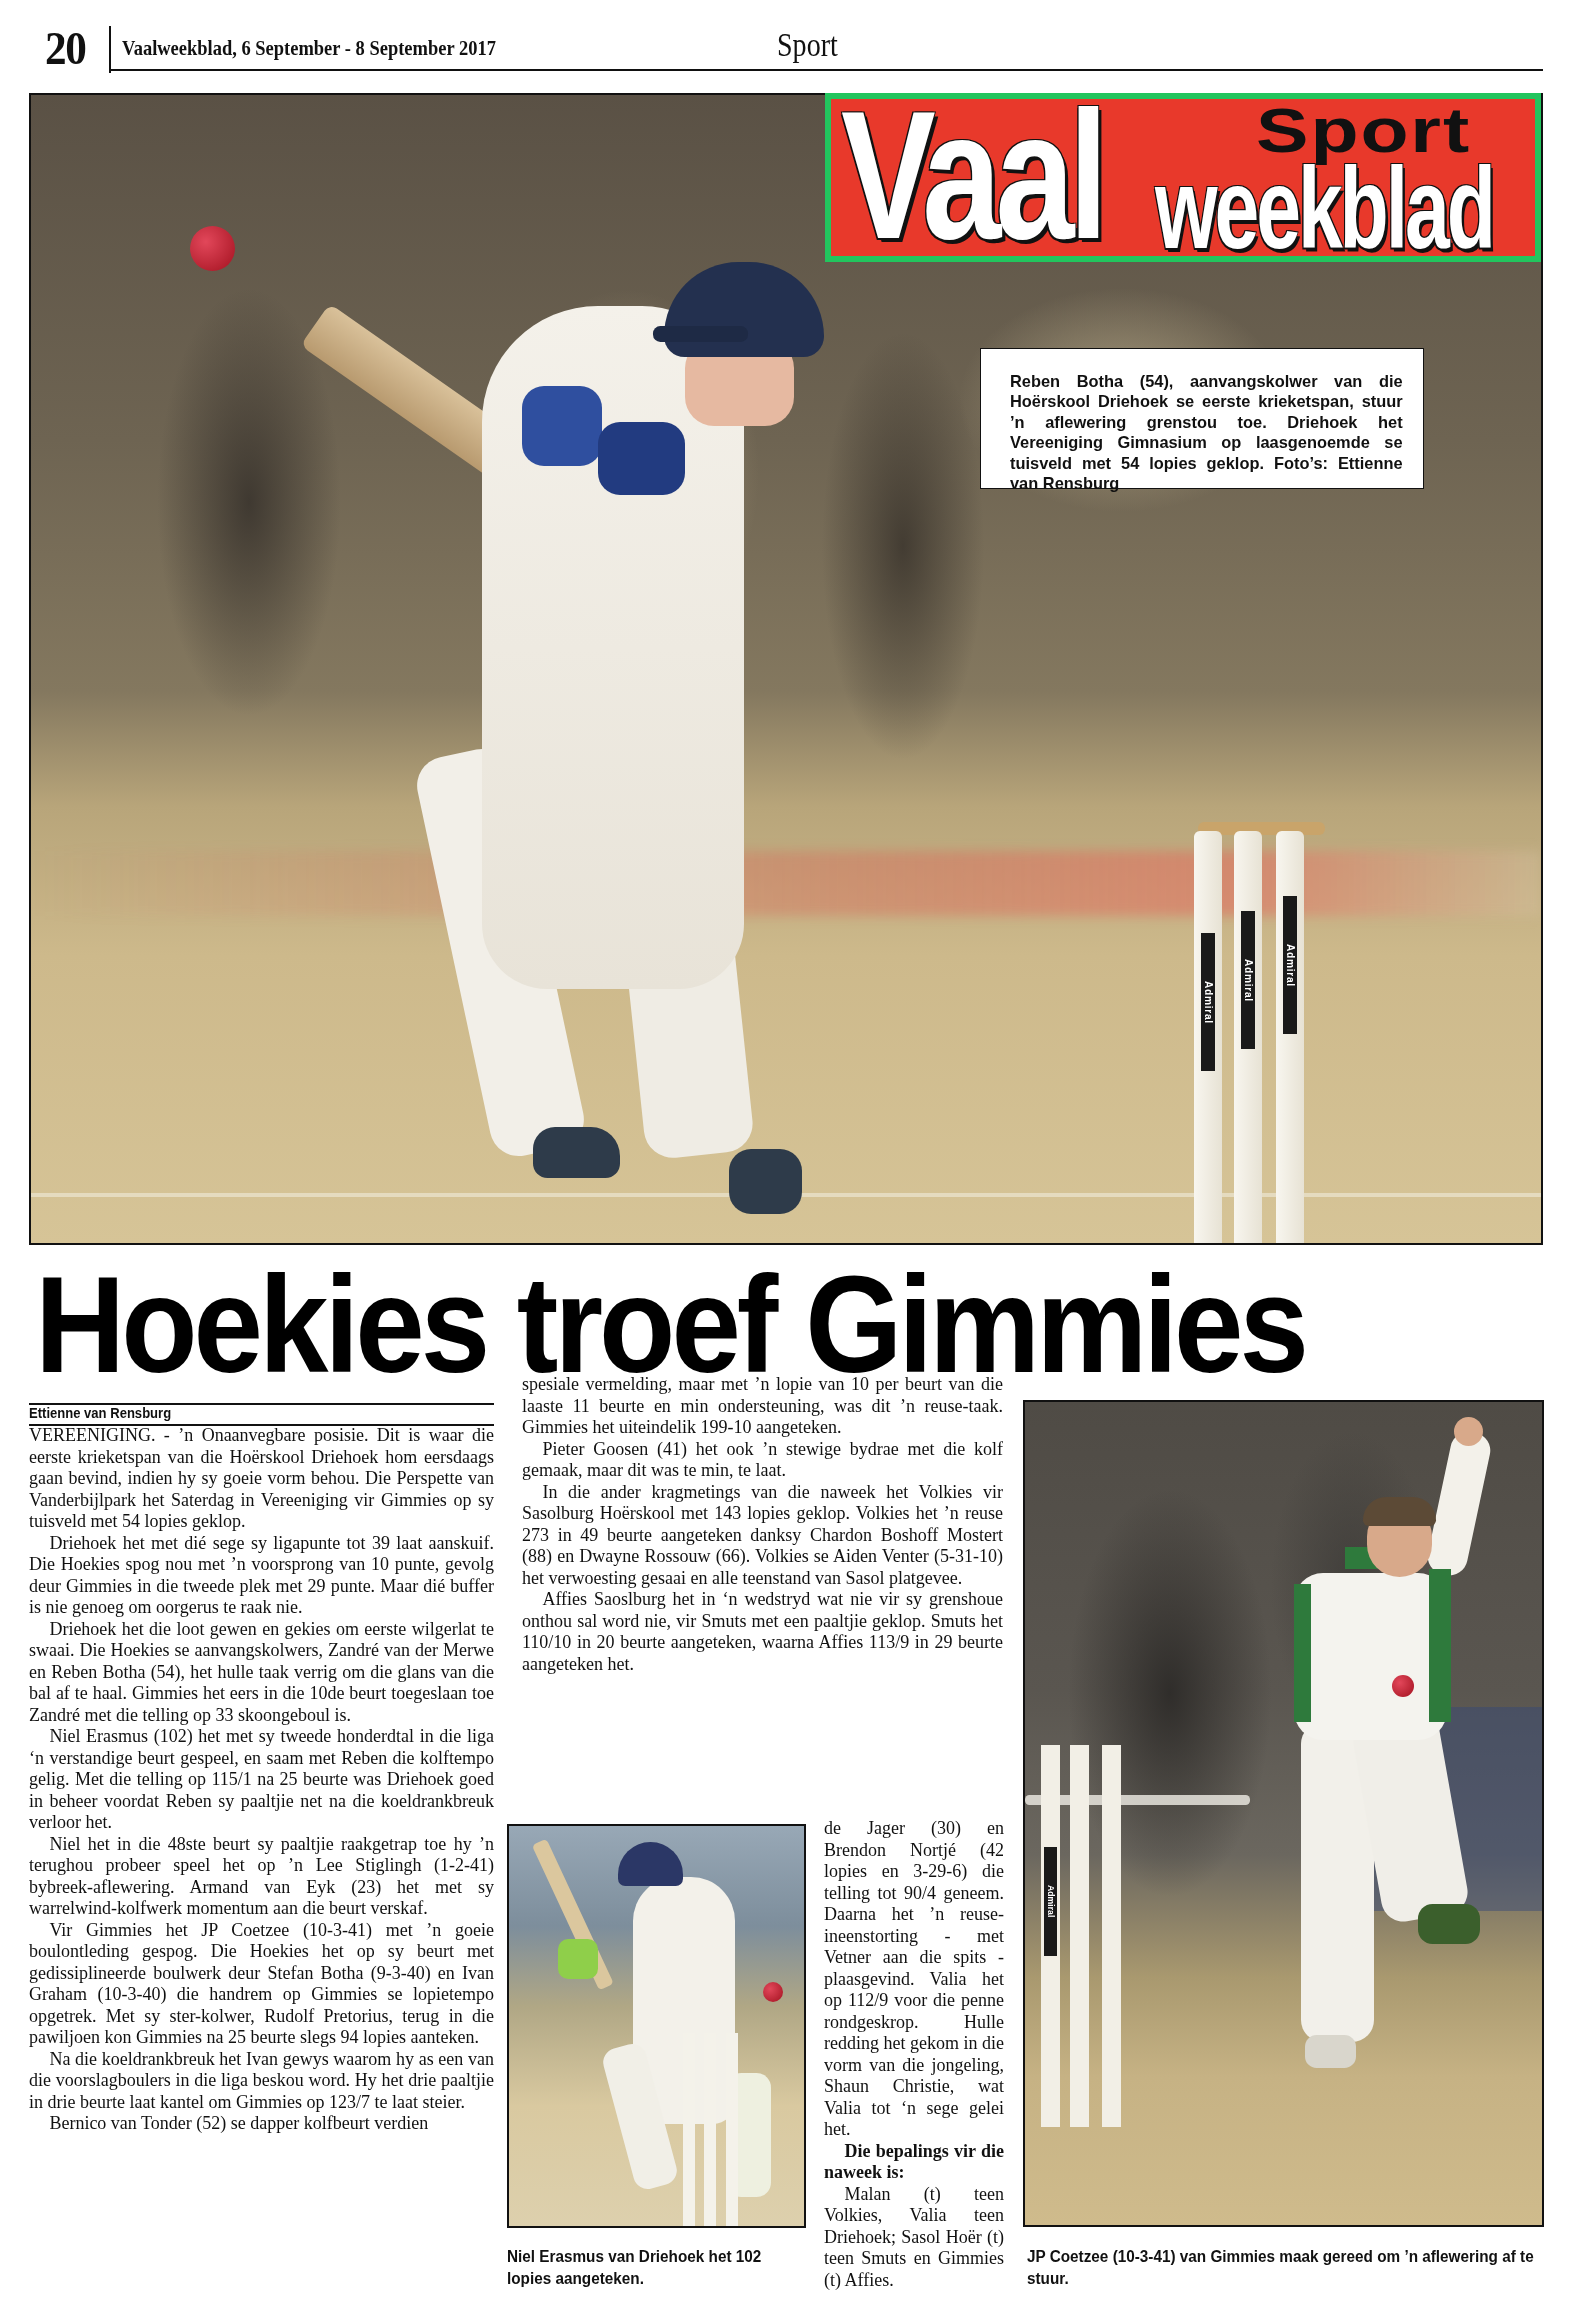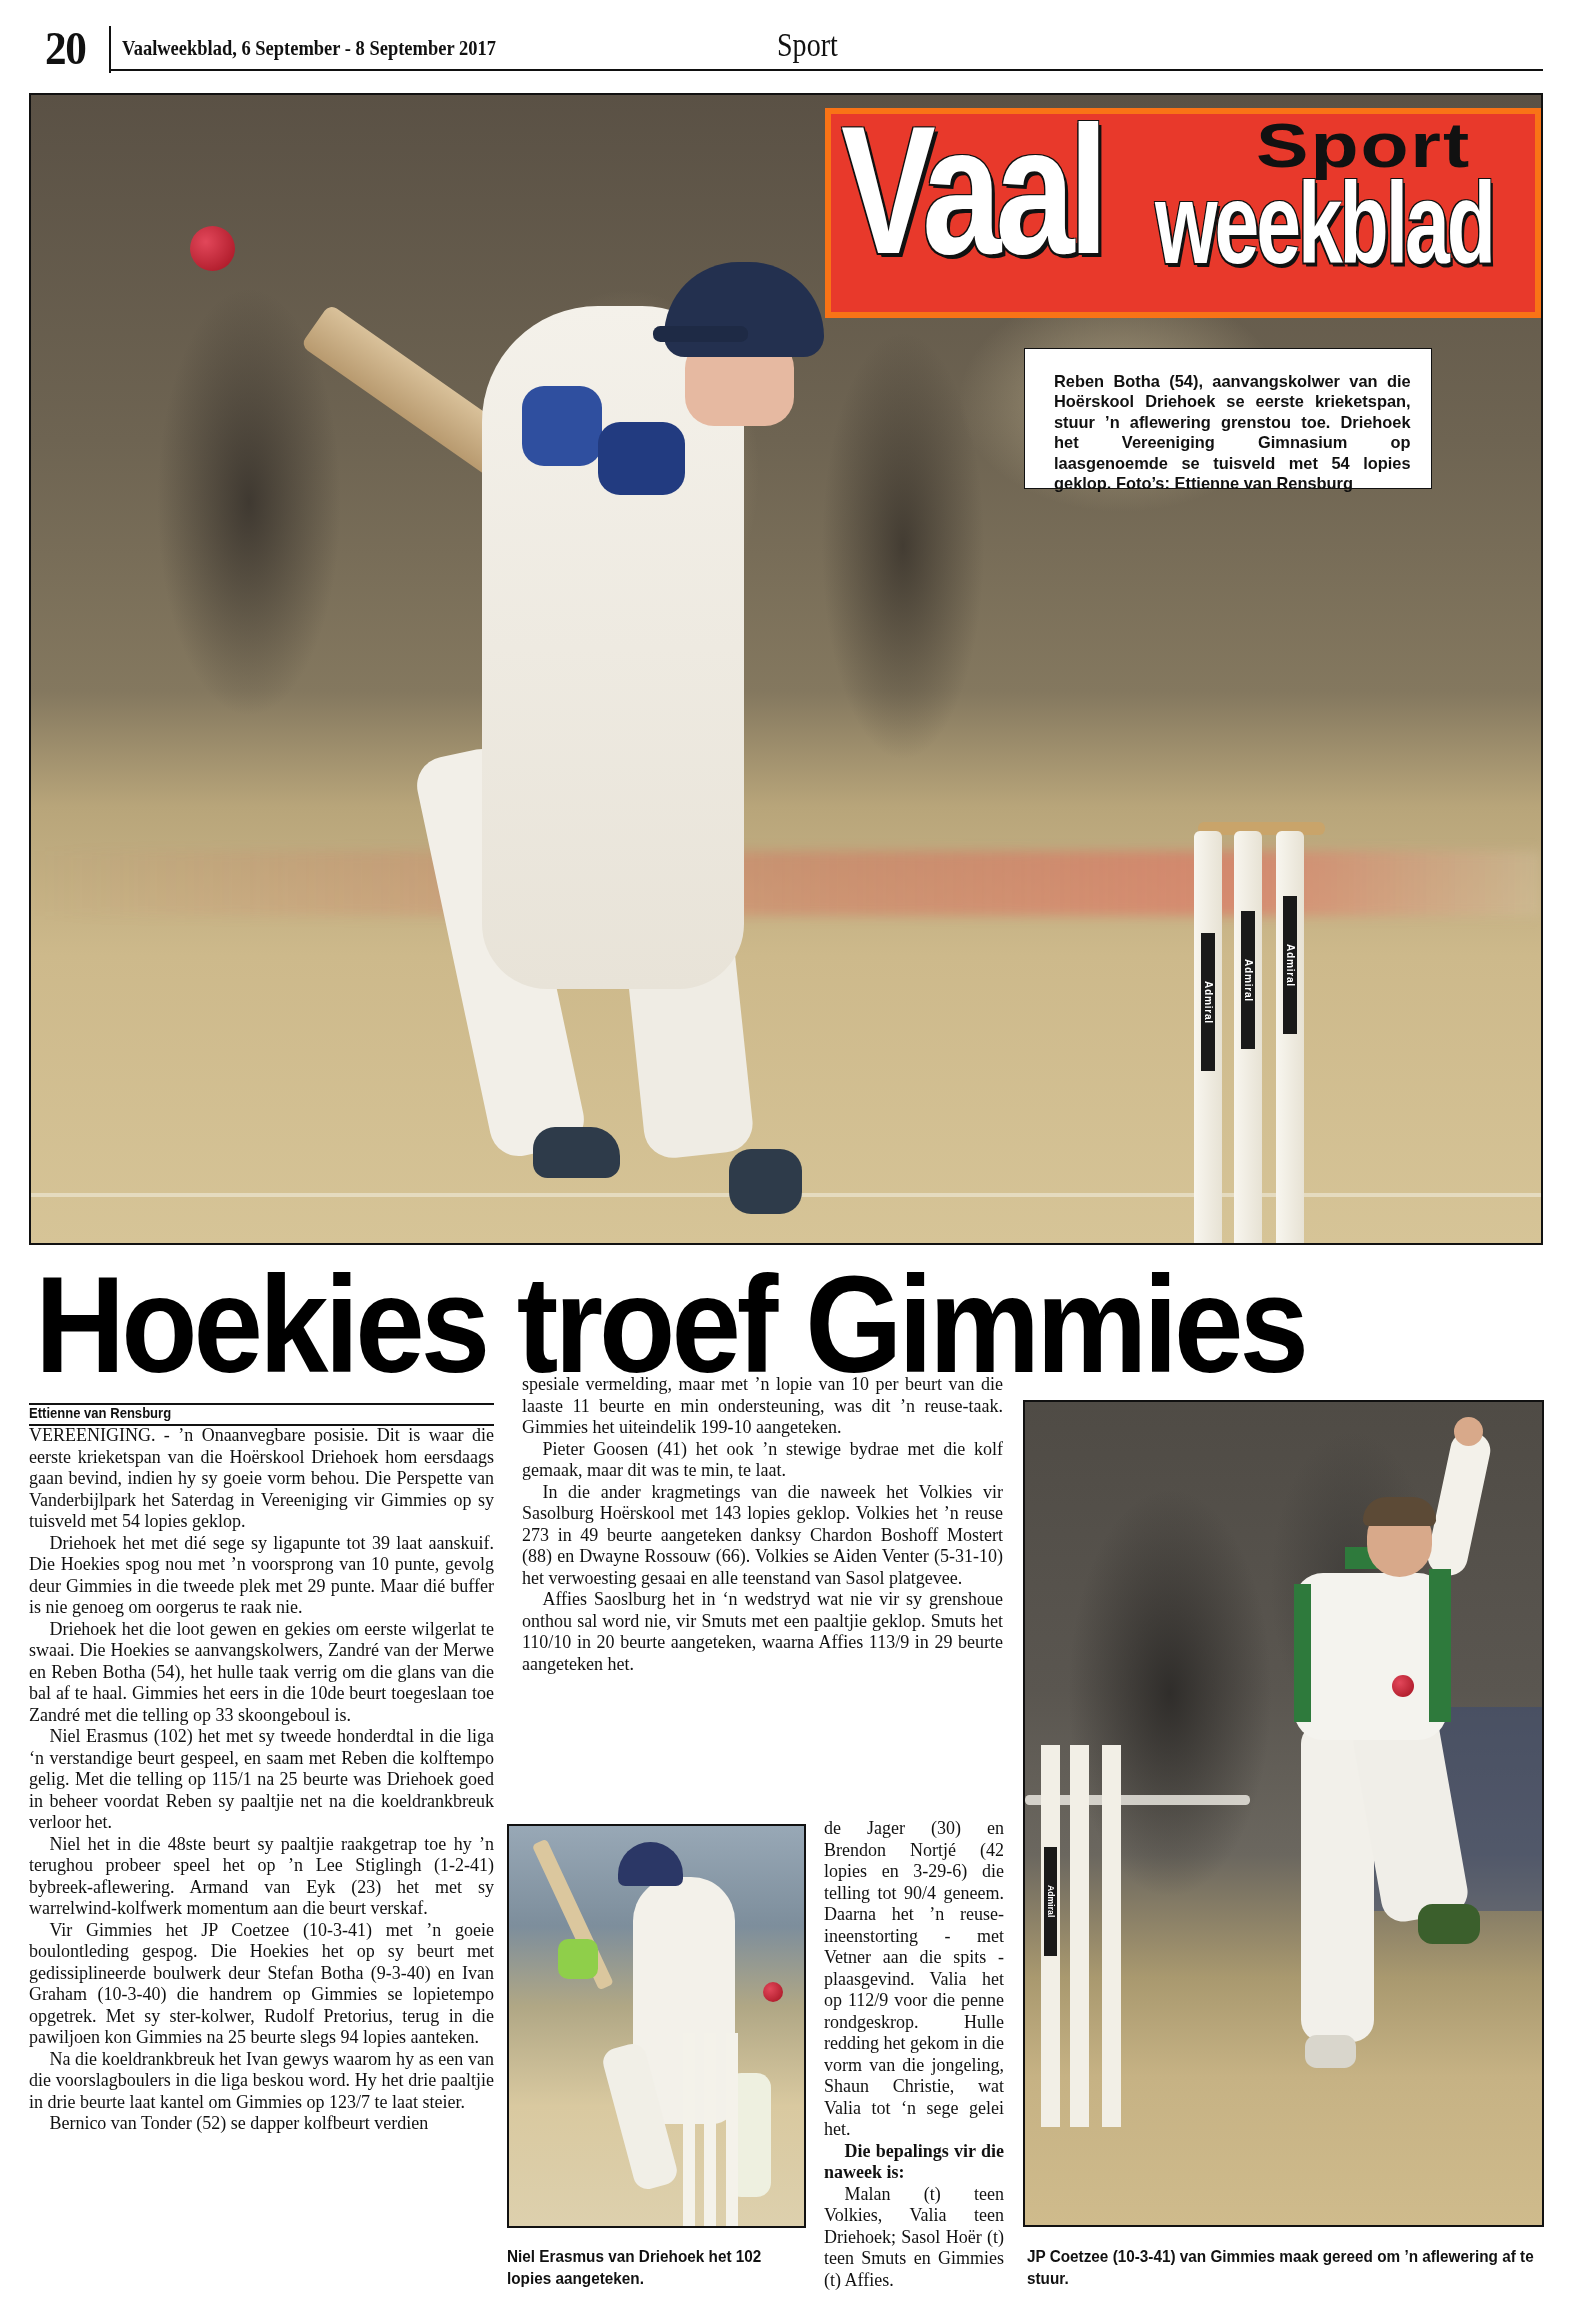--- a/index.html
+++ b/index.html
@@ -37,28 +37,28 @@
   .bat-blade { left:284px; top:204px; width:276px; height:51px; background:linear-gradient(180deg,#d9c19a,#b89a6f); border-radius:8.7px; transform:rotate(35deg); transform-origin:left center; }
   .glove { left:491px; top:291px; width:80px; height:80px; background:#2f4f9f; border-radius:22px; }
   .glove2 { left:567px; top:327px; width:87px; height:73px; background:#223b80; border-radius:22px; }
   .ball { left:159px; top:131px; width:45px; height:45px; border-radius:50%; background:radial-gradient(circle at 35% 35%, #e2475a, #a3111f); }
 
   .stump { top:736px; width:28px; height:444px; background:linear-gradient(90deg,#f8f6ef,#e7e2d4); border-radius:5.8px 5.8px 0 0; }
   .stump-label { top:102px; left:6.5px; width:14.5px; height:138px; background:#1a1a1a; color:#fff; font-family:"Liberation Sans", sans-serif; font-weight:bold; font-size:10.2px; writing-mode:vertical-rl; text-align:center; letter-spacing:0.7px; line-height:14.5px; }
   .bails { left:1167px; top:727px; width:127px; height:13px; background:#c9a46a; border-radius:5.8px; }
 
   
-  .masthead { left:825px; top:108px; width:716px; height:210px; background:#f97316; padding:5.8px; box-sizing:border-box; }
+  .masthead { left:825px; top:93px; width:716px; height:169px; background:#22c55e; padding:5.8px; box-sizing:border-box; }
   .masthead-inner { width:100%; height:100%; background:#e8392b; position:relative; overflow:hidden; }
   .mh-vaal { left:10.2px; top:-7.3px; font-family:"Liberation Sans", sans-serif; font-weight:bold; font-size:182px; line-height:167px; color:#fff; letter-spacing:-7.3px; transform:scaleX(0.78); transform-origin:left top; text-shadow:4.4px 4.4px 0 #111, -1.5px -1.5px 0 #111, 1.5px -1.5px 0 #111, -1.5px 1.5px 0 #111; }
   .mh-sport { left:425px; top:0px; font-family:"Liberation Sans", sans-serif; font-weight:bold; font-size:63px; line-height:63px; color:#111; transform:scaleX(1.25); transform-origin:left top; letter-spacing:1.5px; }
   .mh-weekblad { left:324px; top:58px; font-family:"Liberation Sans", sans-serif; font-weight:bold; font-size:115px; line-height:102px; color:#fff; letter-spacing:-4.4px; transform:scaleX(0.7); transform-origin:left top; text-shadow:3.6px 3.6px 0 #111, -1.5px -1.5px 0 #111, 1.5px -1.5px 0 #111, -1.5px 1.5px 0 #111; }
 
   
-  .caption-box { left:1024px; top:348px; width:408px; height:141px; background:#fff; border:1.5px solid #111; box-sizing:border-box; padding:22px 20.4px 0 29px; font-family:"Liberation Sans", sans-serif; font-weight:bold; font-size:16.4px; line-height:20.4px; text-align:justify; color:#111; }
+  .caption-box { left:980px; top:348px; width:444px; height:141px; background:#fff; border:1.5px solid #111; box-sizing:border-box; padding:22px 20.4px 0 29px; font-family:"Liberation Sans", sans-serif; font-weight:bold; font-size:16.4px; line-height:20.4px; text-align:justify; color:#111; }
 
   
   .headline { left:35px; top:1252px; font-family:"Liberation Sans", sans-serif; font-weight:bold; font-size:138px; line-height:145px; letter-spacing:-4.4px; white-space:nowrap; transform:scaleX(0.905); transform-origin:left top; color:#000; }
 
   
   .byline-rule-top { left:29px; top:1403px; width:465px; height:1.5px; background:#111; }
   .byline { left:29px; top:1405px; font-family:"Liberation Sans", sans-serif; font-weight:bold; font-size:14.5px; line-height:17.4px; transform:scaleX(0.9); transform-origin:left; }
   .byline-rule-bot { left:29px; top:1424px; width:465px; height:1.5px; background:#111; }
 
   

